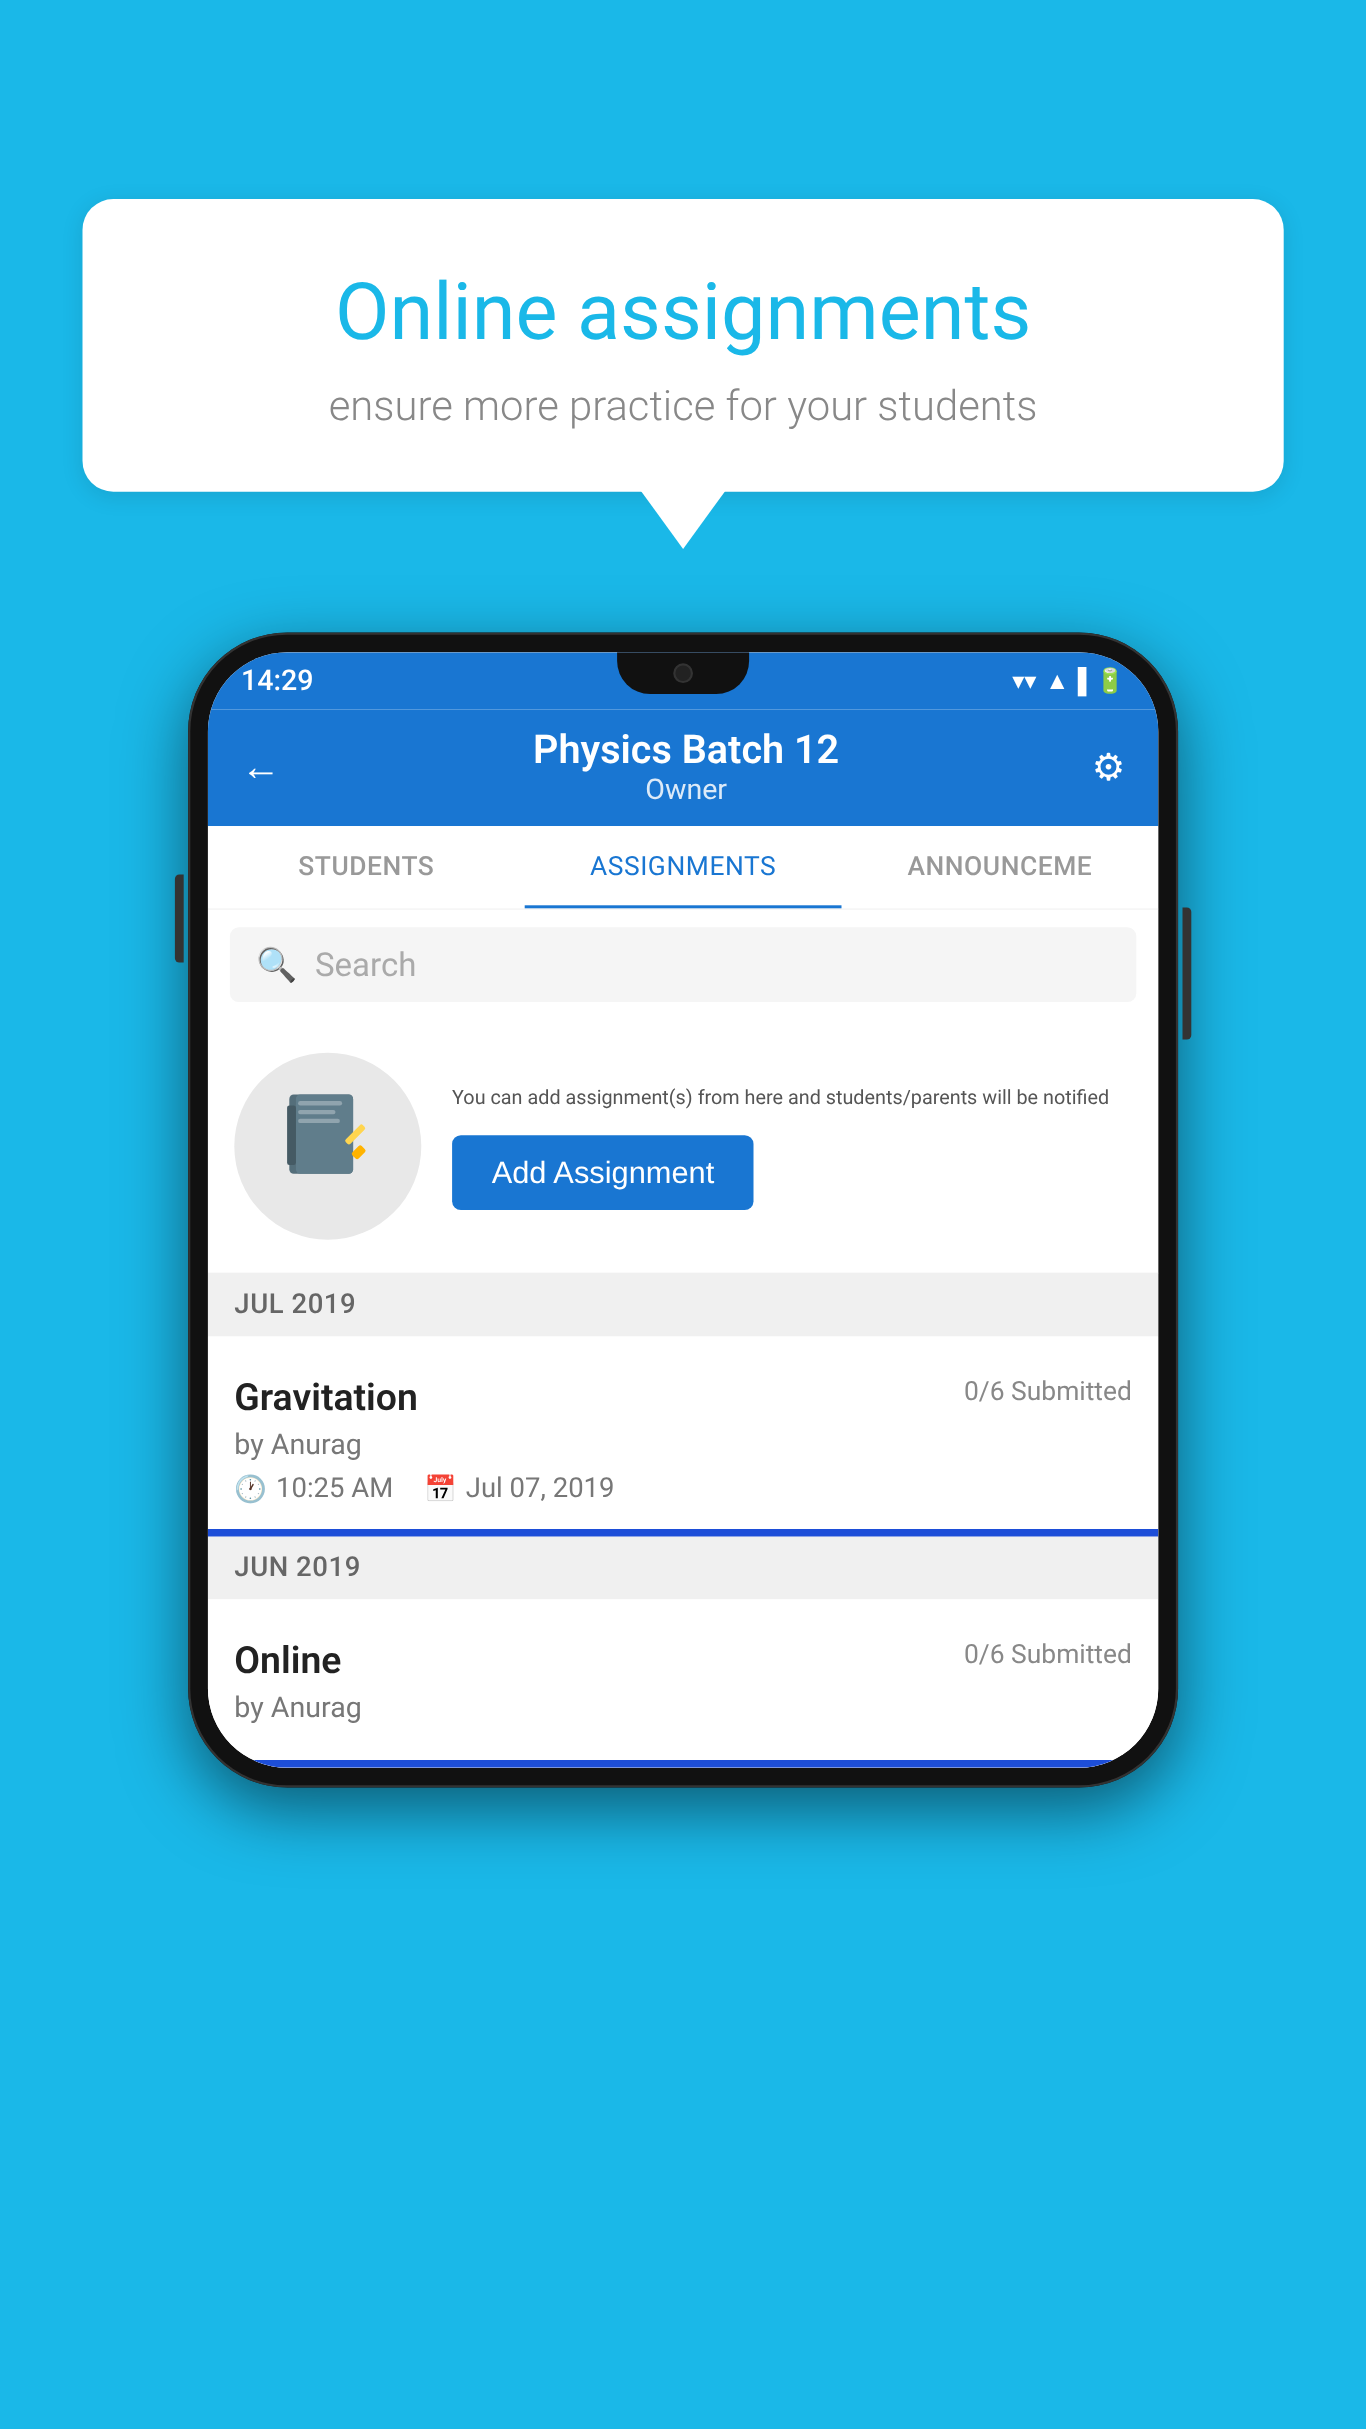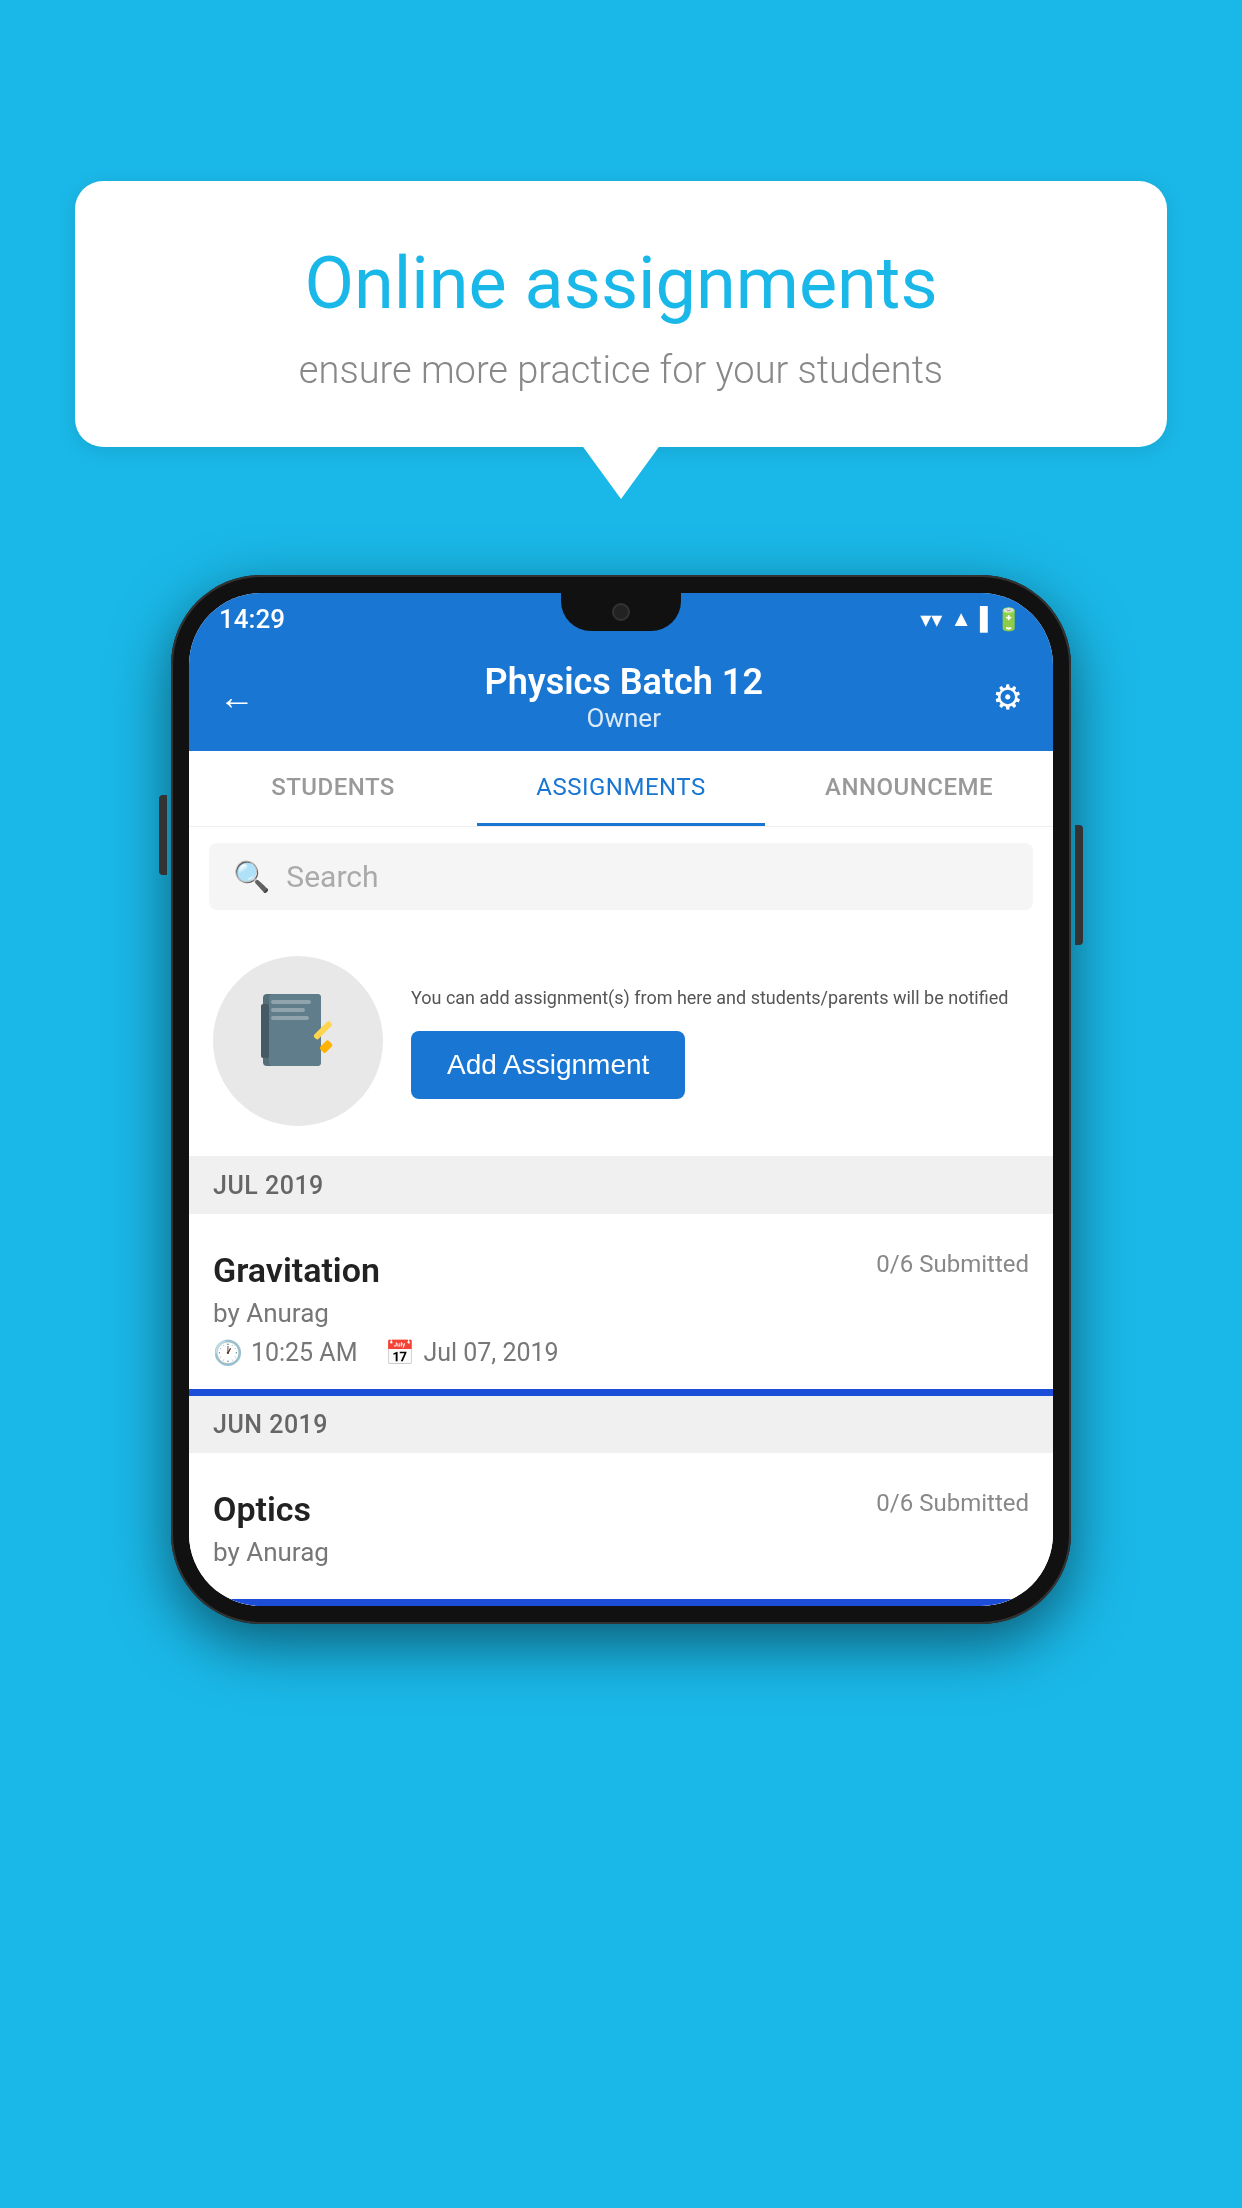--- a/index.html
+++ b/index.html
@@ -406,20 +406,20 @@
           <div class="meta-item">
             <span class="meta-icon">📅</span>
             <span>Jul 07, 2019</span>
           </div>
         </div>
       </div>
 
       <div class="section-header">JUN 2019</div>
       <div class="assignment-item">
         <div class="assignment-top-row">
-          <span class="assignment-name">Optics</span>
+          <span class="assignment-name">Online</span>
           <span class="assignment-submitted">0/6 Submitted</span>
         </div>
         <div class="assignment-author">by Anurag</div>
       </div>
     </div>
   </div>
 </div>
 
 </body></html>

